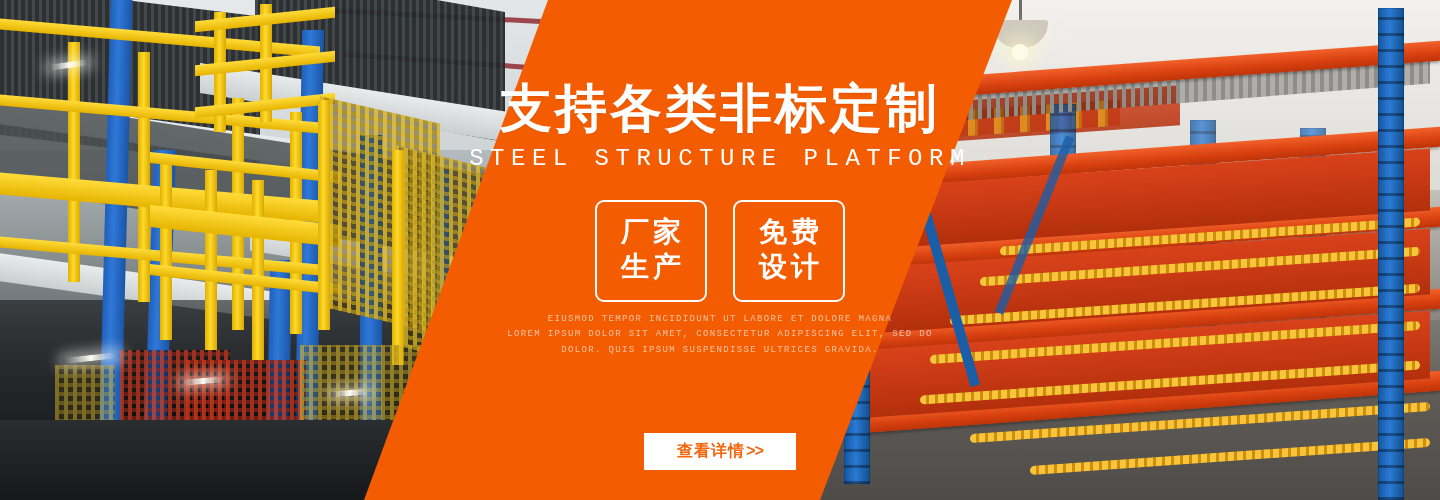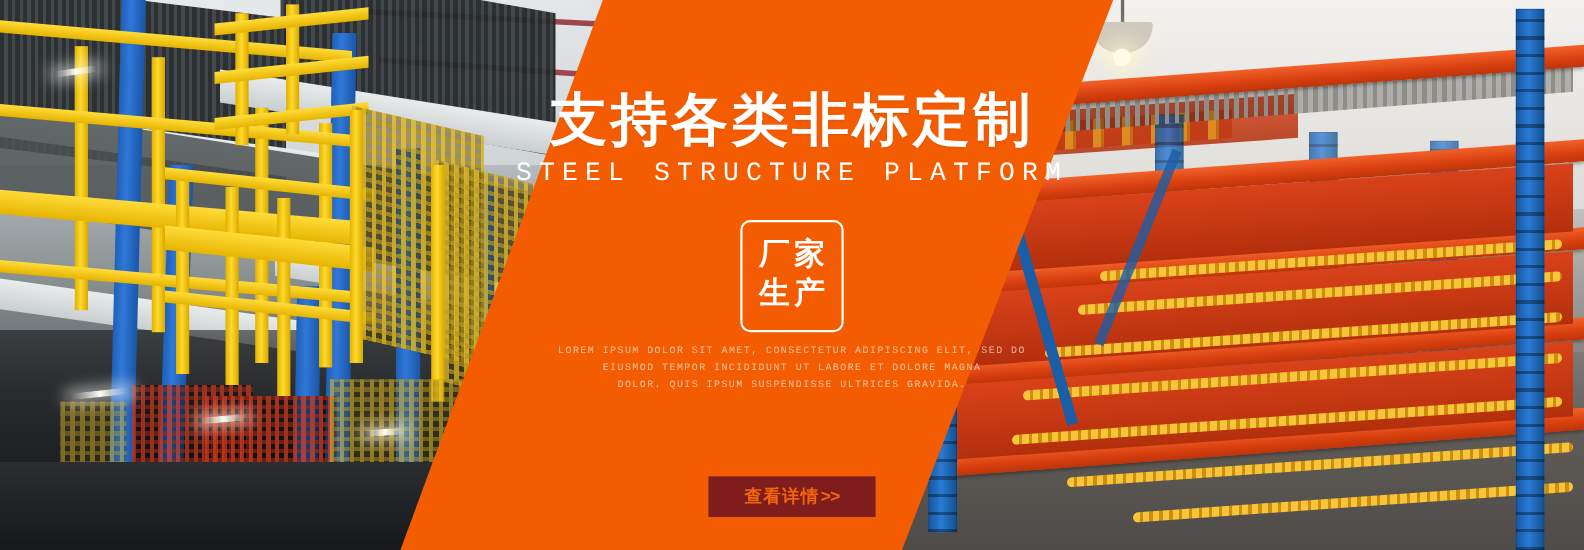--- a/index.html
+++ b/index.html
@@ -75,28 +75,28 @@
 
   
   .content { position:absolute; left:0; top:0; width:1440px; height:500px; }
   .title { position:absolute; left:0; top:74px; width:1440px; text-align:center;
     color:#fff; font-size:52px; font-weight:bold; letter-spacing:3px;
     text-shadow:0 1px 2px rgba(0,0,0,.08); }
   .subtitle { position:absolute; left:0; top:145px; width:1440px; text-align:center;
     color:#fff; font-size:24px; letter-spacing:6.5px; font-weight:400; }
   .badges { position:absolute; left:0; top:200px; width:1440px;
     display:flex; justify-content:center; gap:26px; }
-  .badge { width:94px; height:102px; border:2px solid #fff; border-radius:9px;
+  .badge { width:112px; height:102px; border:2px solid #fff; border-radius:9px;
     display:flex; flex-direction:column; align-items:center; justify-content:center;
     color:#fff; font-size:28px; font-weight:bold; line-height:1.25; letter-spacing:4px; }
   .badge span { display:block; text-indent:4px; }
   .lorem { position:absolute; left:0; top:312px; width:1440px; text-align:center;
     color:rgba(255,255,255,.62); font-size:9px; letter-spacing:1.35px; line-height:1.72; }
   .cta-wrap { position:absolute; left:0; top:433px; width:1440px; display:flex; justify-content:center; }
-  .cta { width:152px; height:37px; background:#7f1d1d; display:flex; align-items:center;
+  .cta { width:152px; height:37px; background:#ffffff; display:flex; align-items:center;
     justify-content:center; color:#f2650b; font-size:16px; font-weight:bold; letter-spacing:1px;
     text-decoration:none; }
   .cta .arrows { font-weight:bold; letter-spacing:-1px; margin-left:1px; }
 </style>
 </head>
 <body>
 
 <div class="banner">
 
   <div class="photo-left">
@@ -212,25 +212,29 @@
   <div class="content">
 
     <div class="title">支持各类非标定制</div>
     <div class="subtitle">STEEL STRUCTURE PLATFORM</div>
 
     <div class="badges">
       <div class="badge">
         <span>厂家</span>
         <span>生产</span>
       </div>
+      <div class="badge">
+        <span>免费</span>
+        <span>设计</span>
+      </div>
     </div>
 
     <div class="lorem">
+      <div>EIUSMOD TEMPOR INCIDIDUNT UT LABORE ET DOLORE MAGNA</div>
       <div>LOREM IPSUM DOLOR SIT AMET, CONSECTETUR ADIPISCING ELIT, SED DO</div>
-      <div>EIUSMOD TEMPOR INCIDIDUNT UT LABORE ET DOLORE MAGNA</div>
       <div>DOLOR. QUIS IPSUM SUSPENDISSE ULTRICES GRAVIDA.</div>
     </div>
 
     <div class="cta-wrap">
       <a class="cta" href="#" style="color: rgb(242, 101, 11);">
         <span>查看详情</span>
           <span class="arrows">&gt;&gt;</span>
       </a>
     </div>
 

